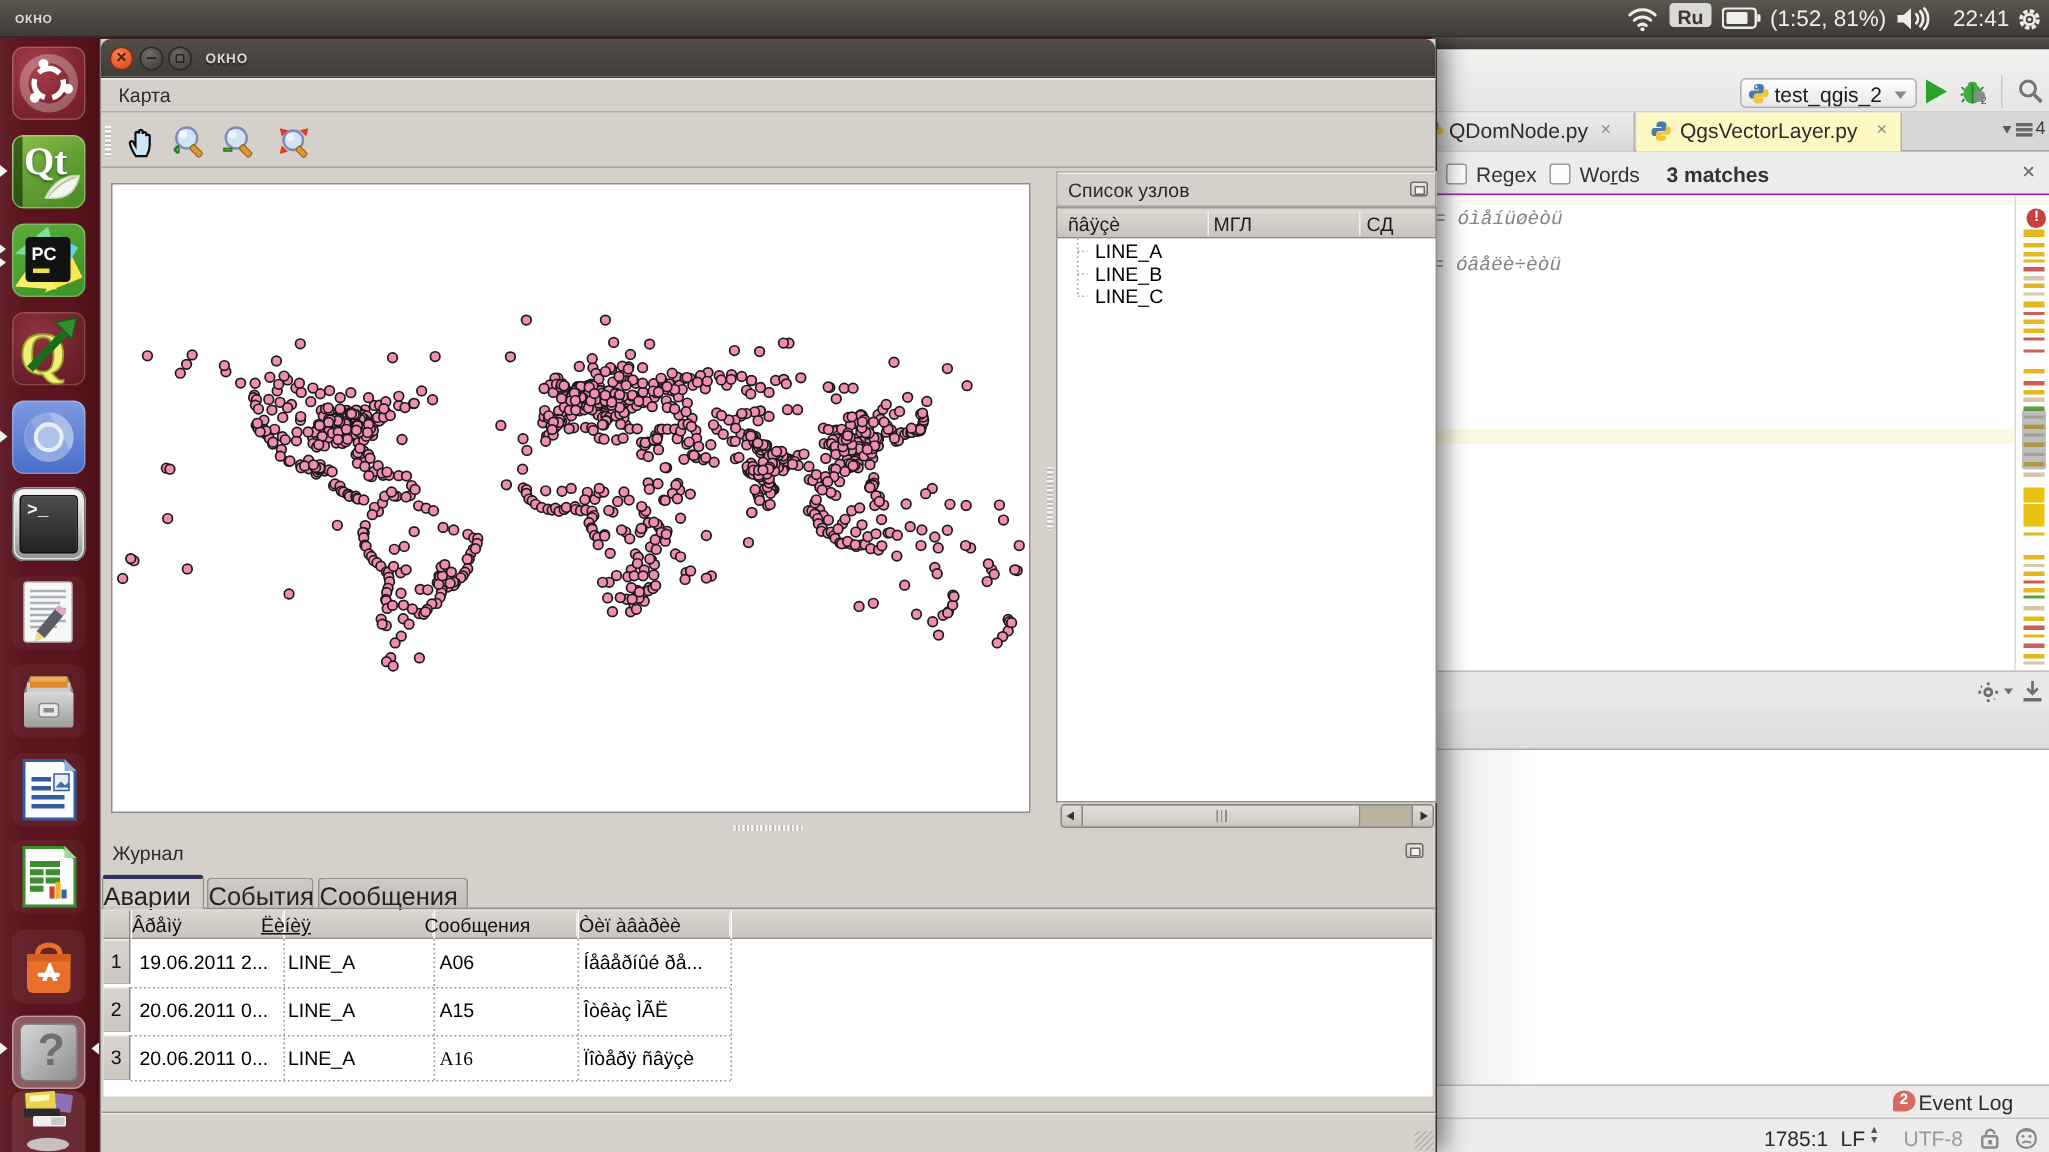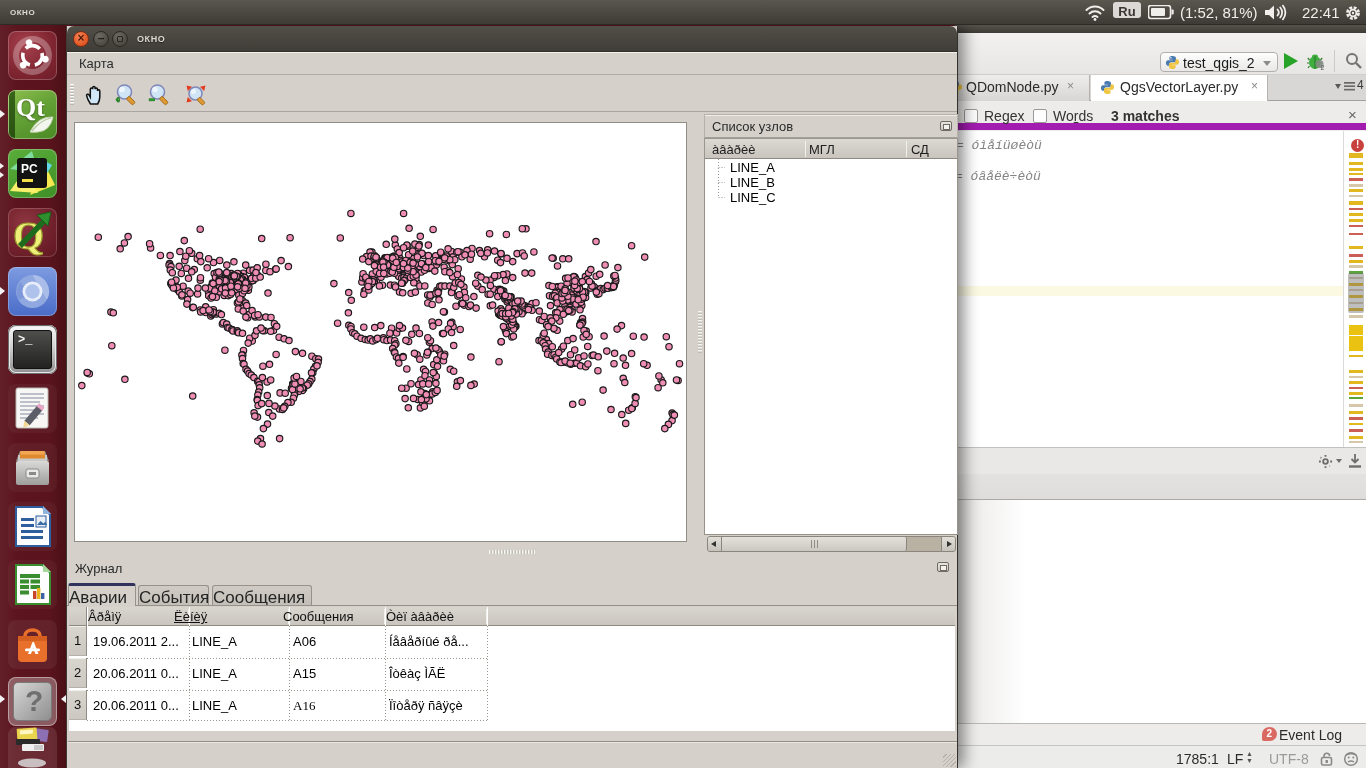--- a/index.html
+++ b/index.html
@@ -59,21 +59,21 @@
 .doth{position:absolute;left:18px;width:400px;height:1px;background-image:linear-gradient(90deg,#9a968e 1px,transparent 1px);background-size:3px 1px;}
 
 #grip{left:876px;top:728px;width:13px;height:13px;background:repeating-linear-gradient(135deg,transparent 0,transparent 2px,#b5b1aa 2px,#b5b1aa 3px);}
 
 #pycharm{left:955px;top:25px;width:411px;height:743px;background:#ececeb;z-index:10;color:#333;}
 #pc-dark{left:0;top:0;width:411px;height:8px;background:linear-gradient(#56534c,#3e3b36);}
 #pc-tool{left:0;top:8px;width:411px;height:42px;background:linear-gradient(#f2f1f0,#e7e6e5);border-bottom:1px solid #cfcecd;}
 #runbox{left:205px;top:27px;width:118px;height:20px;background:linear-gradient(#fefefe,#e9e8e7);border:1px solid #b1b0af;border-radius:4px;}
 #pc-tabs{left:0;top:50px;width:411px;height:26px;background:#d8d7d6;border-bottom:1px solid #a2a1a0;}
 .pctab{position:absolute;top:0;height:26px;font-size:14px;color:#2b2b2b;}
-#pc-find{left:0;top:77px;width:411px;height:28px;background:#edecea;border-bottom:7px solid #a21caf;font-size:14px;}
+#pc-find{left:0;top:77px;width:411px;height:28px;background:#edecea;border-bottom:1px solid #a21caf;font-size:14px;}
 .cbx{position:absolute;top:7px;width:14px;height:14px;background:#fdfdfd;border:1px solid #9b9a99;border-radius:2px;}
 #pc-editor{left:0;top:106px;width:411px;height:316px;background:#fff;}
 #pc-fw1{left:0;top:422px;width:411px;height:27px;background:#e9e8e6;border-top:1px solid #c2c1c0;}
 #pc-fw2{left:0;top:449px;width:411px;height:26px;background:linear-gradient(#e3e2e1,#dedddc);border-bottom:1px solid #aaa9a8;}
 #pc-white{left:0;top:475px;width:411px;height:223px;background:linear-gradient(90deg,#d8d7d5 0,#f2f1f0 30px,#fff 70px);}
 #pc-evt{left:0;top:698px;width:411px;height:23px;background:#edecea;border-top:1px solid #b9b8b6;border-bottom:1px solid #c6c5c3;}
 #pc-status{left:0;top:722px;width:411px;height:21px;background:#ececeb;font-size:13px;}
 .stripe{position:absolute;left:394px;width:14px;}
 </style></head>
 <body>
@@ -313,21 +313,21 @@
   </svg>
   <div class="abs" id="pc-tabs">
     <div class="pctab" style="left:0;width:135px;background:linear-gradient(#eeedec,#d7d6d5);border-right:1px solid #b4b3b2;">
       <svg width="15" height="15" viewBox="0 0 16 16" style="position:absolute;left:-7px;top:5px;">
             <path d="M8 1 C4.5 1 4.7 2.6 4.7 3.4 V5 H8.2 V5.6 H3.2 C1.5 5.6 1 7.5 1 8.5 c0 1 .5 2.9 2.2 2.9 H4.7 V9.7 c0-1 .8-1.9 1.9-1.9 h3.4 c.9 0 1.7-.8 1.7-1.7 V3.4 C11.7 2 10.8 1 8 1 z" fill="#4a7ab0"></path>
             <path d="M8 15 c3.5 0 3.3-1.6 3.3-2.4 V11 H7.8 v-.6 h5 c1.7 0 2.2-1.9 2.2-2.9 0-1-.5-2.9-2.2-2.9 H11.3 v1.7 c0 1-.8 1.9-1.9 1.9 H6 c-.9 0-1.7.8-1.7 1.7 v2.7 C4.3 14 5.2 15 8 15 z" fill="#f0c53f"></path>
           </svg>
           <span style="position:absolute;left:11px;top:4px;">QDomNode.py</span>
       <span style="position:absolute;left:112px;top:4px;color:#8a8988;font-size:12px;">×</span>
     </div>
-    <div class="pctab" style="left:136px;width:177px;background:#ffffff;border-right:1px solid #b4b3b2;">
+    <div class="pctab" style="left:136px;width:177px;background:#fef9c3;border-right:1px solid #b4b3b2;">
       <svg width="15" height="15" viewBox="0 0 16 16" style="position:absolute;left:9px;top:5px;">
         <path d="M8 1 C4.5 1 4.7 2.6 4.7 3.4 V5 H8.2 V5.6 H3.2 C1.5 5.6 1 7.5 1 8.5 c0 1 .5 2.9 2.2 2.9 H4.7 V9.7 c0-1 .8-1.9 1.9-1.9 h3.4 c.9 0 1.7-.8 1.7-1.7 V3.4 C11.7 2 10.8 1 8 1 z" fill="#4a7ab0"></path>
         <path d="M8 15 c3.5 0 3.3-1.6 3.3-2.4 V11 H7.8 v-.6 h5 c1.7 0 2.2-1.9 2.2-2.9 0-1-.5-2.9-2.2-2.9 H11.3 v1.7 c0 1-.8 1.9-1.9 1.9 H6 c-.9 0-1.7.8-1.7 1.7 v2.7 C4.3 14 5.2 15 8 15 z" fill="#f0c53f"></path>
       </svg>
       <span style="position:absolute;left:29px;top:4px;">QgsVectorLayer.py</span>
       <span style="position:absolute;left:160px;top:4px;color:#8a8988;font-size:12px;">×</span>
     </div>
     <div class="abs" style="left:380px;top:9px;width:0;height:0;border-left:3.5px solid transparent;border-right:3.5px solid transparent;border-top:5px solid #5a5958;"></div>
     <div class="abs" style="left:389px;top:7px;width:11px;height:10px;background:linear-gradient(#6a6968 2px,transparent 2px);background-size:11px 3.4px;"></div>
     <span class="abs" style="left:402px;top:3px;font-size:12px;color:#3a3938;">4</span>
@@ -1690,21 +1690,21 @@
   </div>
   <div class="abs" id="vsplit"></div>
   <div class="abs" id="hsplit"></div>
 
   <div class="abs" id="dock1">
     <div class="abs dtitle">
           <span>Список узлов</span>
           <div class="floatbtn" style="right:5px;top:6px;"></div>
         </div>
     <div class="abs hdr">
-      <b style="left:7px;">àâàðèè</b>
+      <b style="left:7px;">ñâÿçè</b>
           <b style="left:104px;">МГЛ</b>
           <b style="left:206px;">СД</b>
       <div style="position:absolute;left:100px;top:2px;width:1px;height:16px;background:#f2f0ea;"></div>
       <div style="position:absolute;left:201px;top:2px;width:1px;height:16px;background:#f2f0ea;"></div>
     </div>
     <div class="abs body">
       <svg width="20" height="60" viewBox="0 0 20 60" style="position:absolute;left:0;top:0;">
         <g stroke="#9a968e" stroke-width="1" stroke-dasharray="1 2">
           <path d="M13.5 0 V38.5"></path>
               <path d="M13.5 8.5 H24"></path>

